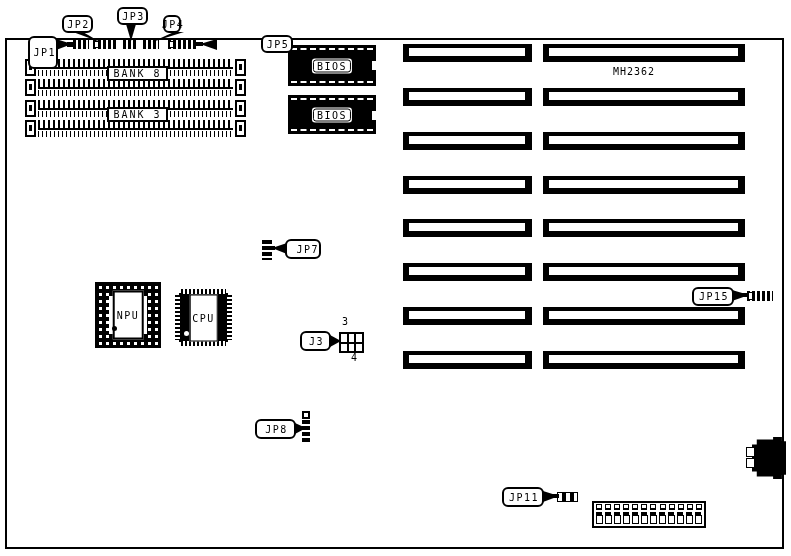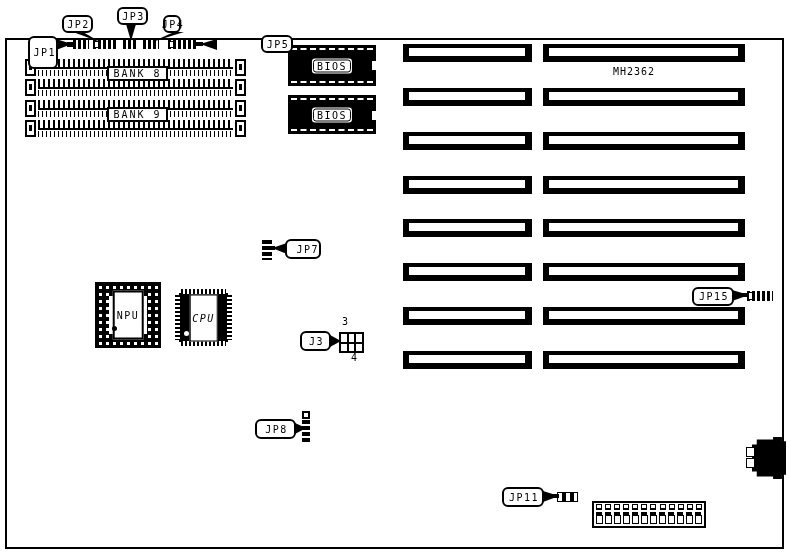--- a/index.html
+++ b/index.html
@@ -55,21 +55,21 @@
   .npu-pin1{position:absolute;left:17px;bottom:17px;width:5px;height:5px;background:#000;border-radius:50%;z-index:3;}
   
   .cpu{position:absolute;left:175px;top:289px;width:57px;height:57px;z-index:2;}
   .cpu-body{position:absolute;inset:4px;background:#000;}
   .cpu-lead{position:absolute;}
   .lead-t{top:0;left:6px;right:6px;height:5px;background:repeating-linear-gradient(90deg,#000 0 2px,#fff 2px 4px);}
   .lead-b{bottom:0;left:6px;right:6px;height:5px;background:repeating-linear-gradient(90deg,#000 0 2px,#fff 2px 4px);}
   .lead-l{left:0;top:6px;bottom:6px;width:5px;background:repeating-linear-gradient(180deg,#000 0 2px,#fff 2px 4px);}
   .lead-r{right:0;top:6px;bottom:6px;width:5px;background:repeating-linear-gradient(180deg,#000 0 2px,#fff 2px 4px);}
   .cpu-pin1{position:absolute;left:9px;bottom:10px;width:5px;height:5px;background:#fff;border-radius:50%;z-index:3;}
-  .cpu .chip-label{border-width:1px;font-style:italic;}
+  .cpu .chip-label{border-width:1px;}
   
   .j3block{position:absolute;left:339px;top:332px;width:25px;height:21px;background:#000;
            display:grid;grid-template-columns:repeat(3,1fr);grid-template-rows:repeat(2,1fr);
            gap:2px;padding:2px;box-sizing:border-box;z-index:3;}
   .j3cell{background:#fff;}
   .pinlabel{position:absolute;font-size:10px;z-index:4;}
   
   .jp8block{position:absolute;left:301px;top:411px;width:10px;height:31px;z-index:3;}
   .jp8-topcell{position:absolute;top:0;left:1px;width:8px;height:8px;border:2px solid #000;box-sizing:border-box;background:#fff;}
   .jp8-body{position:absolute;top:9px;left:1px;width:8px;bottom:0;background:#000;
@@ -132,21 +132,21 @@
       <div class="simm" style="top: 120px;">
         <div class="simm-cap"></div>
         <div class="simm-pins"></div>
         <div class="simm-cap"></div>
       </div>
     </div>
   <div class="bankbox" style="top:66px;">
       <span>BANK 8</span>
     </div>
   <div class="bankbox" style="top:107px;">
-      <span>BANK 9</span>
+      <span>BANK 3</span>
     </div>
 
   <div class="bios" style="top:45px;height:41px;">
     <div class="bios-dash" style="top:3px;"></div>
     <div class="bios-dash" style="bottom:3px;"></div>
     <div class="bios-notch"></div>
     <div class="bios-label">
         <span>BIOS</span>
       </div>
   </div>

